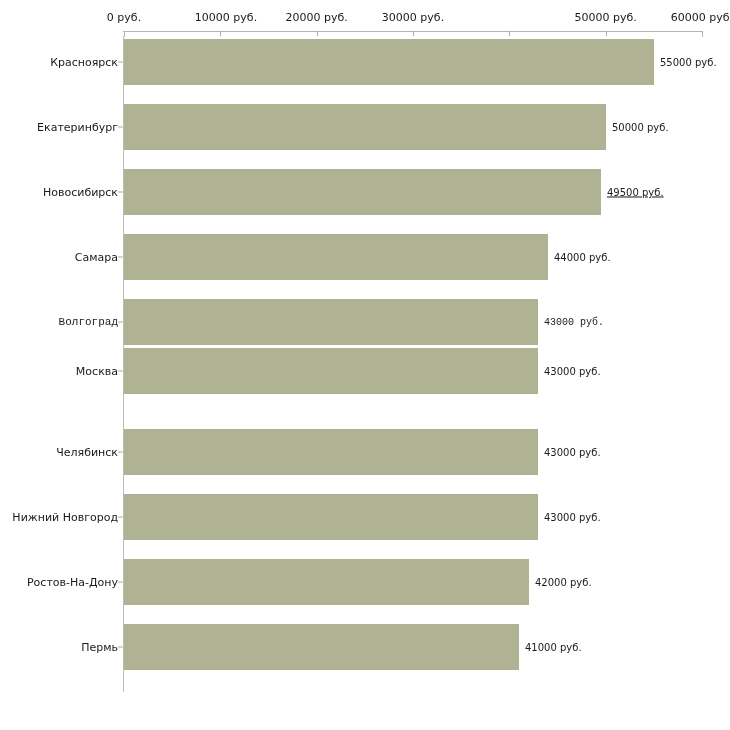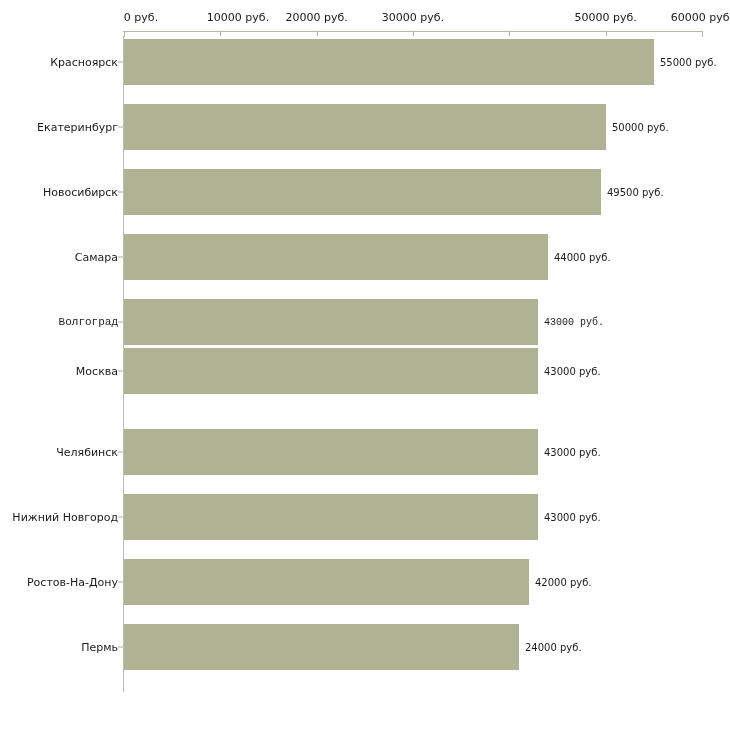--- a/index.html
+++ b/index.html
@@ -122,23 +122,23 @@
 </style>
 </head>
 <body>
 
 <div id="chart-root">
 
   <div class="axis-area">
     <div class="axis-line"></div>
     <div id="axis-ticks">
         <div class="axis-cap" style="left: 124px;"></div>
-        <div class="axis-tick-label" style="left: 124px; margin-left: 17px;">0 руб.</div>
+        <div class="axis-tick-label" style="left: 124px;">0 руб.</div>
         <div class="axis-tick" style="left: 220.333px;"></div>
-        <div class="axis-tick-label" style="left: 238px;">10000 руб.</div>
+        <div class="axis-tick-label" style="left: 226px;">10000 руб.</div>
         <div class="axis-tick" style="left: 316.667px;"></div>
         <div class="axis-tick-label" style="left: 316.667px;">20000 руб.</div>
         <div class="axis-tick" style="left: 413px;"></div>
         <div class="axis-tick-label" style="left: 413px;">30000 руб.</div>
         <div class="axis-tick" style="left: 509.333px;"></div>
         <div class="axis-tick-label" style="left: 495px; margin-top: 28px;">40000 руб.</div>
         <div class="axis-tick" style="left: 605.667px;"></div>
         <div class="axis-tick-label" style="left: 605.667px;">50000 руб.</div>
         <div class="axis-cap" style="left: 702px;"></div>
         <div class="axis-tick-label" style="left: 702px;">60000 руб.</div>
@@ -157,21 +157,21 @@
         <div class="bar-row" style="top: 68px;">
           <div class="cat-label">Екатеринбург</div>
           <div class="cat-tick"></div>
           <div class="bar" style="width: 482px; background: rgb(175, 179, 148);"></div>
           <div class="bar-value" style="left: 612px;">50000 руб.</div>
         </div>
         <div class="bar-row" style="top: 133px;">
           <div class="cat-label">Новосибирск</div>
           <div class="cat-tick"></div>
           <div class="bar" style="width: 477px; background: rgb(175, 179, 148);"></div>
-          <div class="bar-value" style="left: 607px;">49500 руб.</div>
+          <div class="bar-value" style="left: 607px; text-decoration: underline;">49500 руб.</div>
         </div>
         <div class="bar-row" style="top: 198px;">
           <div class="cat-label">Самара</div>
           <div class="cat-tick"></div>
           <div class="bar" style="width: 424px; background: rgb(175, 179, 148);"></div>
           <div class="bar-value" style="left: 554px;">44000 руб.</div>
         </div>
         <div class="bar-row" style="top: 263px; font-family: Liberation Mono, monospace;">
           <div class="cat-label">Волгоград</div>
           <div class="cat-tick"></div>
@@ -199,18 +199,18 @@
         <div class="bar-row" style="top: 523px;">
           <div class="cat-label">Ростов-На-Дону</div>
           <div class="cat-tick"></div>
           <div class="bar" style="width: 405px; background: rgb(175, 179, 148);"></div>
           <div class="bar-value" style="left: 535px;">42000 руб.</div>
         </div>
         <div class="bar-row" style="top: 588px;">
           <div class="cat-label">Пермь</div>
           <div class="cat-tick"></div>
           <div class="bar" style="width: 395px; background: rgb(175, 179, 148);"></div>
-          <div class="bar-value" style="left: 525px;">24000 руб.</div>
+          <div class="bar-value" style="left: 525px;">41000 руб.</div>
         </div>
       </div>
   </div>
 
 </div>
 
 </body></html>

